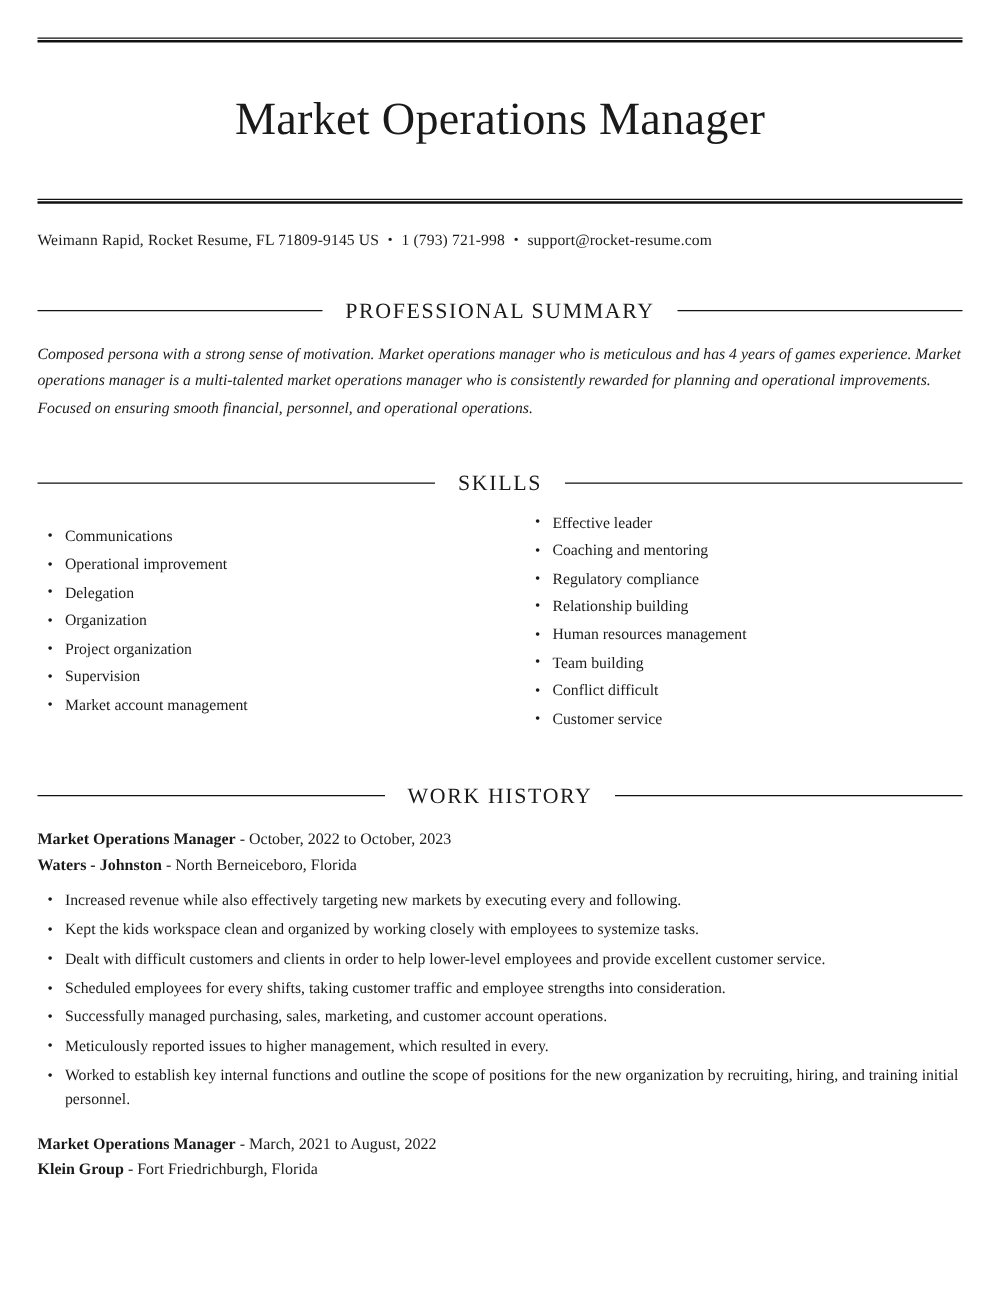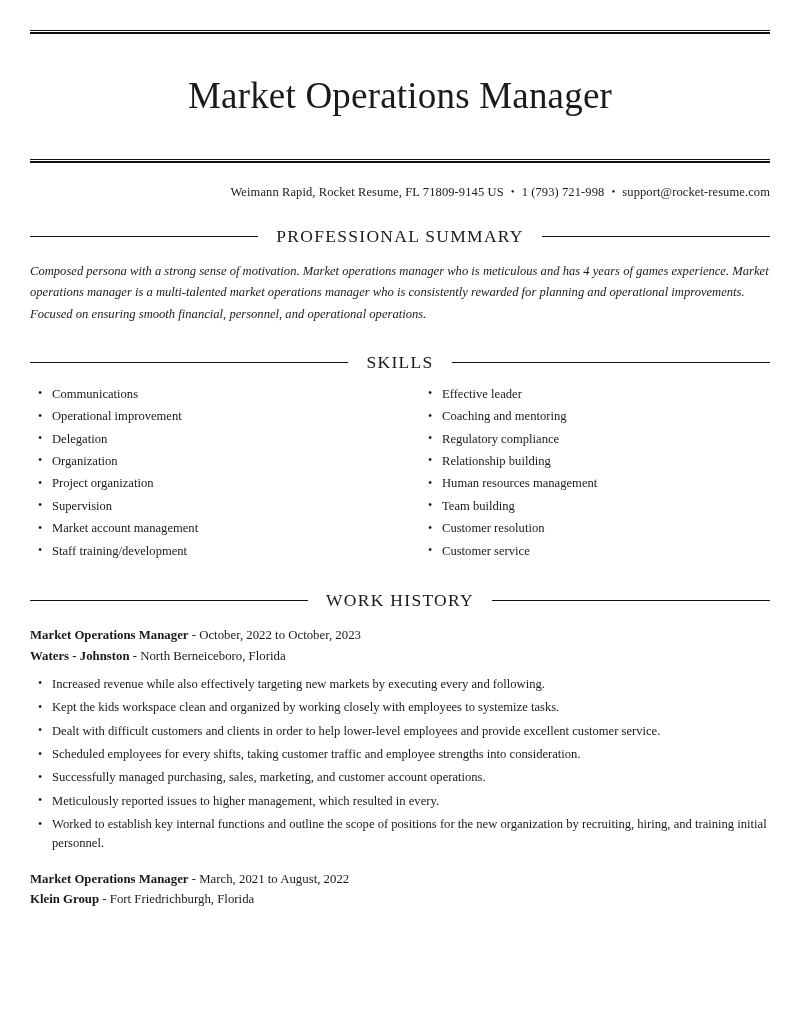--- a/index.html
+++ b/index.html
@@ -35,38 +35,38 @@
   }
   .title {
     text-align: center;
     font-size: 37px;
     font-weight: 400;
     line-height: 1;
     padding: 18px 0 20px 0;
     letter-spacing: 0.2px;
   }
   .contact {
-    text-align: right;
+    text-align: left;
     font-size: 12.5px;
     padding: 22px 0 0 0;
     letter-spacing: 0.1px;
   }
   .contact .dot {
     padding: 0 7px;
     font-size: 11px;
     position: relative;
     top: -1px;
   }
 
   
   .section-head {
     display: flex;
     align-items: center;
     gap: 18px;
-    margin-top: 26px;
+    margin-top: 38px;
   }
   .section-head .line {
     flex: 1 1 auto;
     height: 1px;
     background: #111;
   }
   .section-head .stitle {
     flex: 0 0 auto;
     font-size: 17.5px;
     letter-spacing: 1.3px;
@@ -160,32 +160,31 @@
   <div class="skills-wrap">
     <div class="skills-col left">
       <ul class="blist">
         <li>Communications</li>
         <li>Operational improvement</li>
         <li>Delegation</li>
         <li>Organization</li>
         <li>Project organization</li>
         <li>Supervision</li>
         <li>Market account management</li>
-        <li>Staff training/development</li>
       </ul>
     </div>
     <div class="skills-col right">
       <ul class="blist">
         <li>Effective leader</li>
         <li>Coaching and mentoring</li>
         <li>Regulatory compliance</li>
         <li>Relationship building</li>
         <li>Human resources management</li>
         <li>Team building</li>
-        <li>Customer resolution</li>
+        <li>Conflict difficult</li>
         <li>Customer service</li>
       </ul>
     </div>
   </div>
 
 
   <div class="section-head">
     <span class="line"></span>
     <span class="stitle">WORK HISTORY</span>
     <span class="line"></span>

